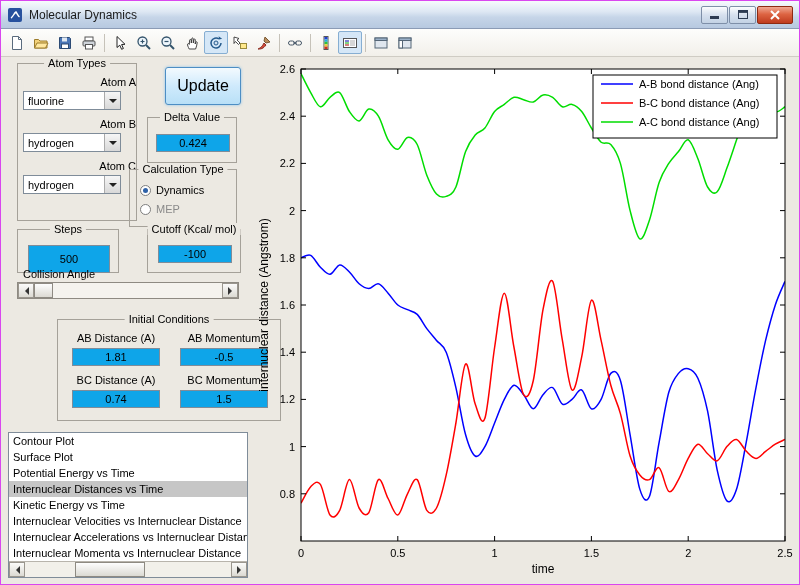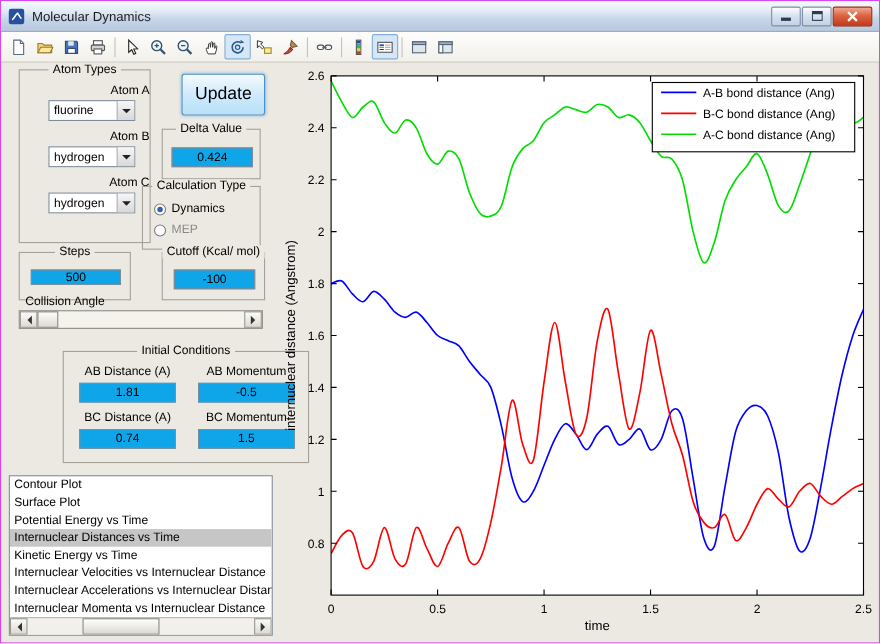--- a/index.html
+++ b/index.html
@@ -41,21 +41,21 @@
     display:flex; align-items:center; justify-content:center; color:#000; }
   .combo { position:absolute; background:#fff; border:1px solid #7f8c99; font-size:11px;
     display:flex; align-items:center; padding-left:4px; color:#000; }
   .combo-arrow { position:absolute; right:0; top:0; bottom:0; width:16px;
     background:linear-gradient(#f6f6f6,#d8d8d8); border-left:1px solid #aaa;
     display:flex; align-items:center; justify-content:center; }
   .combo-arrow::after { content:""; border:4px solid transparent; border-top-color:#222;
     margin-top:4px; }
 
   .p-atom  { left:16px; top:6px;  width:120px; height:158px; }
-  .at-c    { left:26px; width:79px; height:19px; }
+  .at-c    { left:5px; width:98px; height:19px; }
 
   .update-btn { position:absolute; left:146px; top:10px; width:76px; height:38px;
     font-family:inherit; font-size:16px; color:#000; border:1px solid #4d8ec4; border-radius:3px;
     background:linear-gradient(#f3fafe,#cfeafc 50%,#b9e0f7); box-shadow:0 0 3px #8cc2ea;margin-left:18px; }
 
   .p-delta { left:146px; top:60px;  width:90px;  height:46px; }
   .p-calc  { left:128px; top:112px; width:108px;  height:58px; }
   .p-steps { left:16px;  top:172px; width:102px; height:44px; }
   .p-cutoff{ left:146px; top:172px; width:94px;  height:44px; }
   .p-init  { left:16px;  top:262px; width:224px; height:102px;margin-left:40px; }
@@ -277,21 +277,21 @@
         <span>Dynamics</span>
       </div>
       <div class="radio disabled" style="top:33px">
         <span class="dot"></span>
         <span>MEP</span>
       </div>
     </div>
 
     <div class="group p-steps">
       <span class="group-title">Steps</span>
-      <div class="tfield" style="left:10px; top:15px; width:82px; height:14px">500</div>
+      <div class="tfield" style="left:10px; top:15px; width:82px; height:28px">500</div>
     </div>
 
     <div class="group p-cutoff">
       <span class="group-title">Cutoff (Kcal/ mol)</span>
       <div class="tfield" style="left:10px; top:15px; width:74px; height:18px">-100</div>
     </div>
 
     <div class="plabel lbl-collision">Collision Angle</div>
     <div class="slider">
       <span class="sb-btn sb-left"></span>

